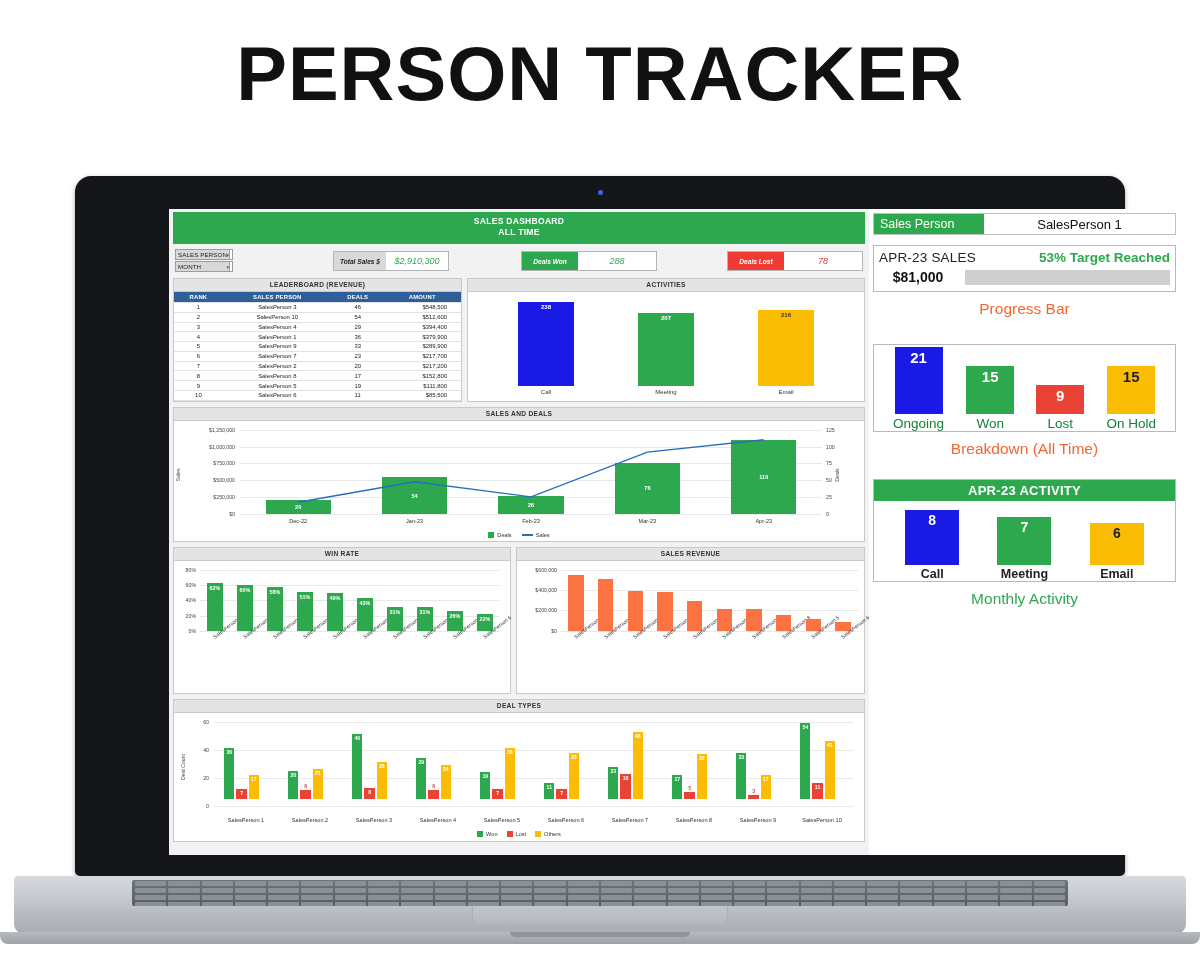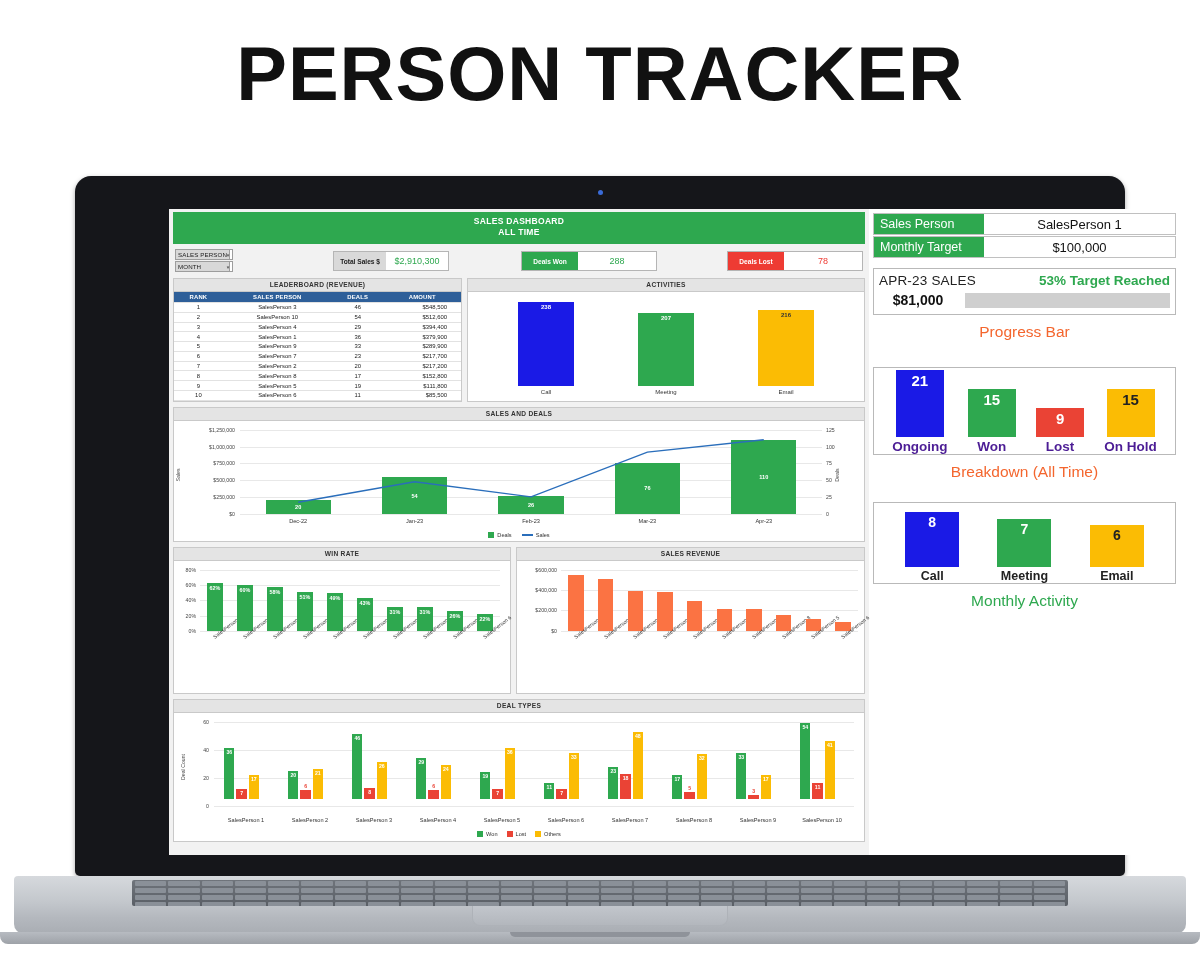--- a/index.html
+++ b/index.html
@@ -104,21 +104,21 @@
   .filter-label {
     width: 55px; background: #d8d8d8; border: 1px solid #9d9d9d;
     font-size: 6.2px; color: #222; padding-left: 2px; line-height: 9px; letter-spacing: .1px;
   }
   .filter-input {
     flex: 1; background: #ffffff; border: 1px solid #9d9d9d; border-left: none;
     position: relative;
   }
   .filter-caret { position: absolute; right: 3px; top: 3px; font-size: 5px; color: #555; line-height: 4px; }
 
-  .kpi { display: flex; align-items: stretch; height: 20px; border: 1px solid #b5b5b5; }
+  .kpi { display: flex; align-items: stretch; height: 20px; border: 1px solid #b5b5b5; font-style: italic; }
   .kpi-label { font-size: 6.6px; font-weight: bold; display: flex; align-items: center; padding: 0 6px; white-space: nowrap; }
   .kpi-value { display: flex; align-items: center; justify-content: center; font-size: 9px; background: #fff; }
 
   #kpi-total { margin-left: 100px; }
   #kpi-total .kpi-label { background: #d9d9d9; color: #222; }
   #kpi-total .kpi-value { width: 62px; color: #2ea84f; }
   #kpi-won { margin-left: 72px; }
   #kpi-won .kpi-label { background: #2ea84f; color: #fff; width: 56px; justify-content: center; }
   #kpi-won .kpi-value { width: 78px; color: #2ea84f; }
   #kpi-lost { margin-left: 70px; }
@@ -221,21 +221,21 @@
   #progress-fill { height: 100%; background: #2ea84f; }
 
   .caption { text-align: center; margin-top: 7px; line-height: 1.25; }
   .caption .l1 { font-size: 15.5px; color: #2ea84f; display: block; }
   .caption .l2 { font-size: 15.5px; color: #f4662e; display: block; }
 
   .mini-plot { display: flex; align-items: flex-end; justify-content: space-around; padding: 8px 8px 0 8px; height: 86px; }
   .mini-col { display: flex; flex-direction: column; align-items: center; }
   .mini-bar { width: 48px; display: flex; justify-content: center; }
   .mini-val { font-size: 15px; font-weight: bold; padding-top: 2px; }
-  .mini-name { font-size: 13.5px; color: #4c1d95; margin-top: 2px; font-weight: bold; }
+  .mini-name { font-size: 13.5px; color: #15803d; margin-top: 2px; font-weight: normal; }
 
   .act2-plot { display: flex; align-items: flex-end; justify-content: space-around; padding: 6px 12px 0 12px; height: 80px; }
   .act2-bar { width: 54px; display: flex; justify-content: center; }
   .act2-val { font-size: 14px; font-weight: bold; padding-top: 2px; }
   .act2-name { font-size: 12.5px; color: #222; margin-top: 2px; font-weight: bold; }
 </style>
 </head>
 <body>
 
 <div id="page-title">PERSON TRACKER</div>
@@ -676,24 +676,20 @@
             </div>
         </div>
       </div>
 
       <div id="dash-right">
 
         <div class="info-row">
           <div class="info-key">Sales Person</div>
           <div class="info-val">SalesPerson 1</div>
         </div>
-        <div class="info-row">
-          <div class="info-key">Monthly Target</div>
-          <div class="info-val">$100,000</div>
-        </div>
 
         <div id="target-panel">
           <div id="target-top">
             <span id="target-label">APR-23 SALES</span>
             <span id="target-pct">53% Target Reached</span>
           </div>
           <div id="target-bot">
             <span id="target-amount">$81,000</span>
             <span id="progress-track">
               <span id="progress-fill" style="width: 81%;"></span>
@@ -731,20 +727,21 @@
                 </div>
                 <div class="mini-name">On Hold</div>
               </div>
             </div>
         </div>
         <div class="caption">
           <span class="l2">Breakdown (All Time)</span>
         </div>
 
         <div class="panel" style="margin-top:20px">
+          <div class="panel-head">APR-23 ACTIVITY</div>
           <div class="act2-plot" id="act2-plot">
               <div class="mini-col">
                 <div class="act2-bar" style="height: 55.1111px; background: rgb(26, 26, 230);">
                   <span class="act2-val" style="color: rgb(255, 255, 255);">8</span>
                 </div>
                 <div class="act2-name">Call</div>
               </div>
               <div class="mini-col">
                 <div class="act2-bar" style="height: 48.2222px; background: rgb(46, 168, 79);">
                   <span class="act2-val" style="color: rgb(255, 255, 255);">7</span>

